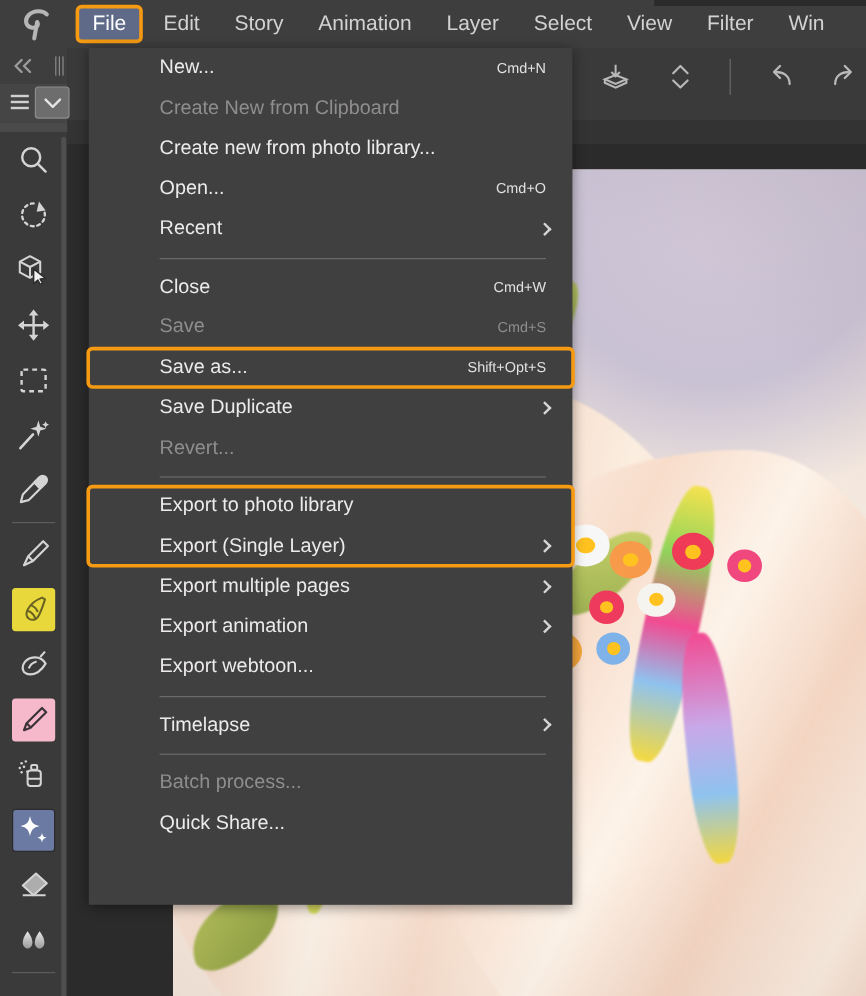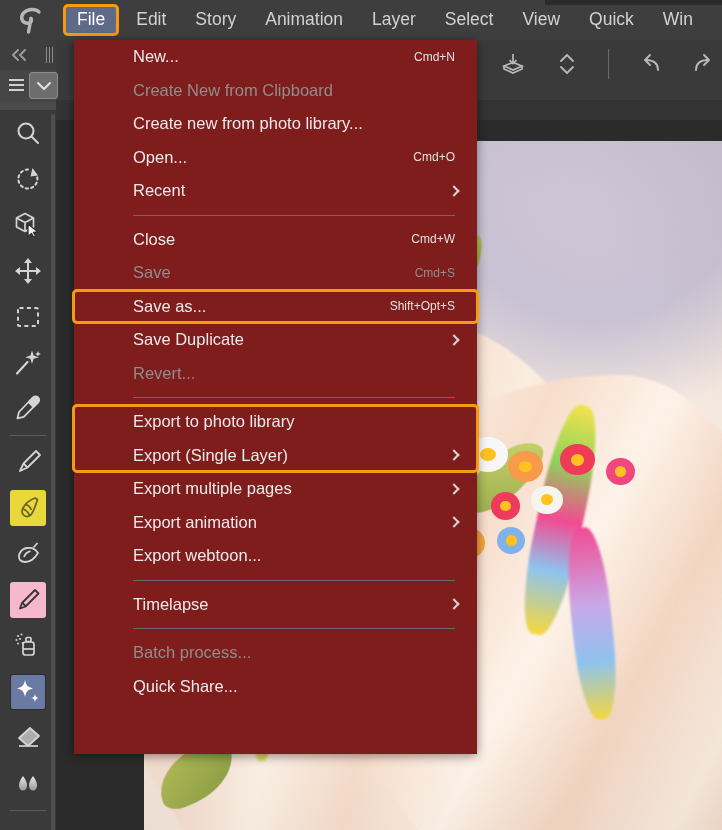--- a/index.html
+++ b/index.html
@@ -205,21 +205,21 @@
     background: #2b2b2b;
   }
   .doc-strip {
     position: absolute; left: 56px; top: 100px; width: 666px; height: 20px;
     background: #333333;
   }
 
   
   .dropdown {
     position: absolute; left: 74px; top: 40px; width: 403px; height: 714px;
-    background: #7f1d1d;
+    background: #404040;
     box-shadow: 0 2px 10px rgba(0,0,0,0.45);
     text-align: center;
   }
   .mrow {
     position: relative; height: 33.5px;
     display: flex; align-items: center;
     padding: 0 22px 0 59px;
     color: #eceaea; font-size: 16.5px; white-space: nowrap;
   }
   .mrow .lbl { flex: 0 0 auto; }
@@ -578,21 +578,21 @@
       </svg>
     </div>
     <div class="menu-items">
       <div class="menu-item active">File</div>
       <div class="menu-item">Edit</div>
       <div class="menu-item">Story</div>
       <div class="menu-item">Animation</div>
       <div class="menu-item">Layer</div>
       <div class="menu-item">Select</div>
       <div class="menu-item">View</div>
-      <div class="menu-item">Quick</div>
+      <div class="menu-item">Filter</div>
       <div class="menu-item">Win</div>
     </div>
   </div>
 
   <div class="dropdown" id="file-menu">
       <div class="mrow">
         <span class="lbl">New...</span>
         <span class="accel">Cmd+N</span>
       </div>
       <div class="mrow disabled">

